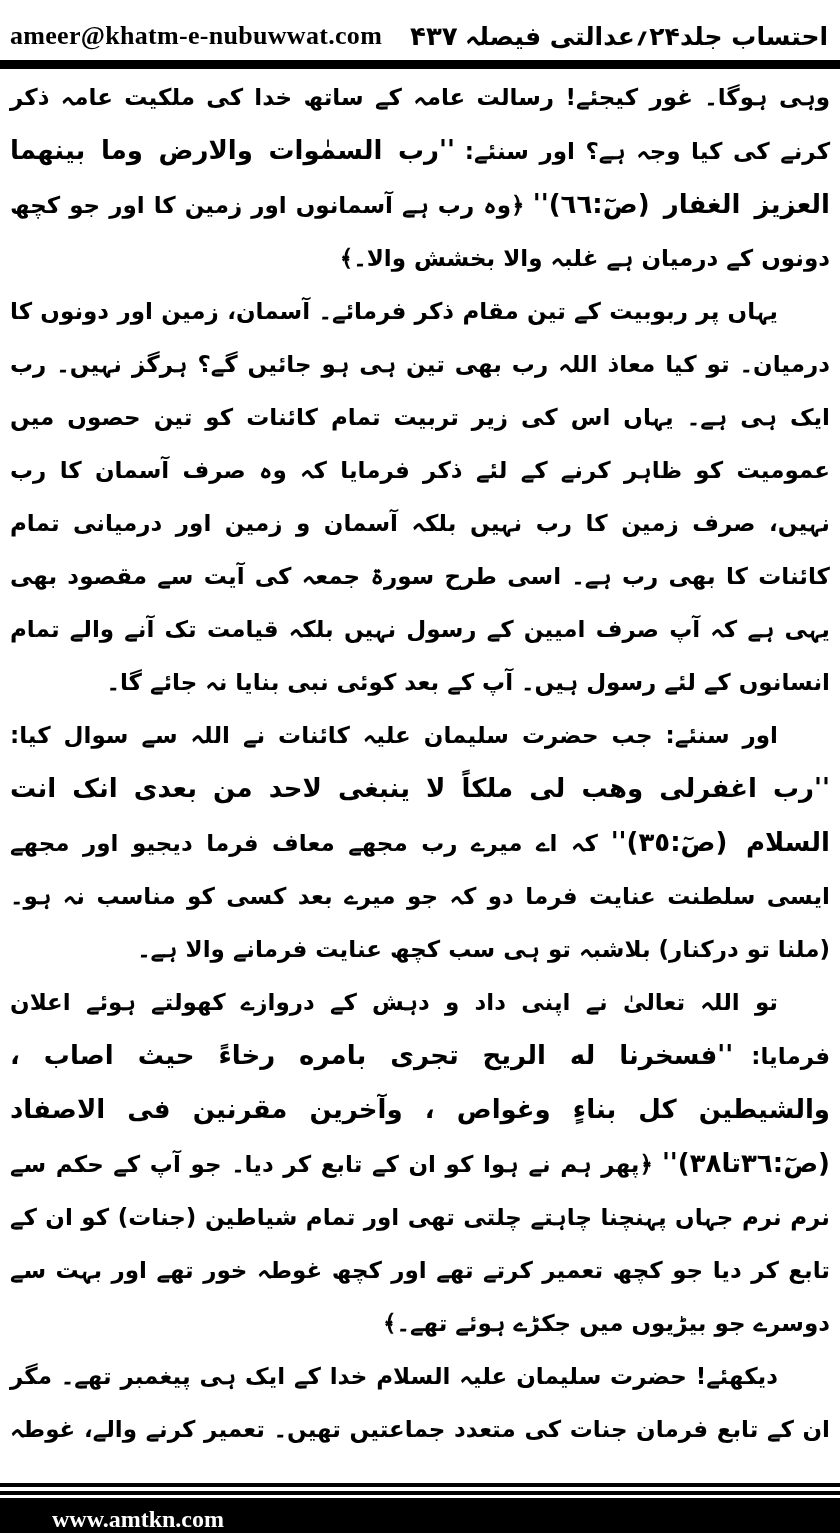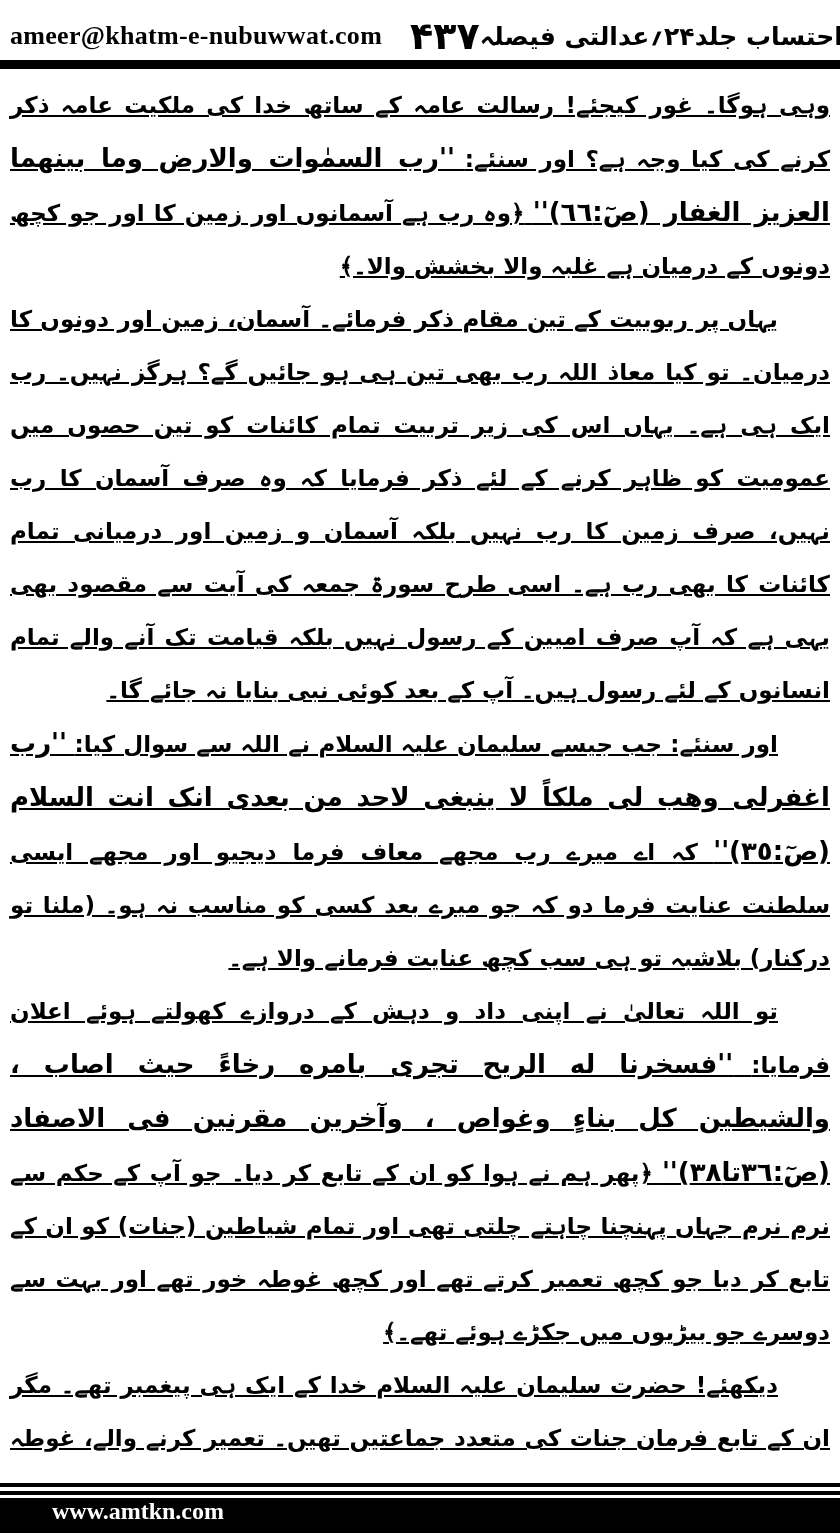--- a/index.html
+++ b/index.html
@@ -23,21 +23,21 @@
     text-align: center;
   }
   .email {
     font-family: "Liberation Serif", serif;
     font-weight: bold;
     font-size: 26px;
     letter-spacing: 0.3px;
     white-space: nowrap;
   }
   .pageno {
-    font-size: 38px;
+    font-size: 26px;
     font-weight: bold;
     margin-left: 28px;
     line-height: 1;
     direction: rtl;
   }
   .spacer { flex: 1 1 auto; }
   .title {
     direction: rtl;
     font-size: 25px;
     font-weight: bold;
@@ -45,27 +45,26 @@
   }
   .bar {
     height: 9px;
     background: #000000;
     margin: 2px 0 0 0;
   }
   
   .bodytext {
     direction: rtl;
     text-align: justify;
-    padding: 10px 10px 0 10px;
+    padding: 2px 10px 0 10px;
     font-size: 23px;
     line-height: 53px;
     height: 1386px;
     overflow: hidden;
     box-sizing: border-box;
-    text-decoration: underline;
   }
   .para { margin: 0; padding: 0; }
   .para.indent { text-indent: 52px; }
   .urdu { font-weight: bold; }
   .arabic {
     font-weight: bold;
     font-size: 26px;
     word-spacing: 4px;
   }
   
@@ -78,21 +77,21 @@
     border-bottom: 4px solid #000000;
     height: 4px;
     box-sizing: content-box;
     margin-bottom: 3px;
   }
   .linkbar {
     background: #000000;
     color: #ffffff;
     height: 35px;
     display: flex;
-    align-items: flex-start;
+    align-items: flex-end;
     justify-content: space-between;
     padding: 0 52px;
     font-family: "Liberation Serif", serif;
     font-weight: bold;
     font-size: 24px;
     direction: ltr;
   }
 </style>
 </head>
 <body>
@@ -111,21 +110,21 @@
   <div class="bodytext" lang="ur">
     <p class="para">
       <span class="urdu">وہی ہوگا۔ غور کیجئے! رسالت عامہ کے ساتھ خدا کی ملکیت عامہ ذکر کرنے کی کیا وجہ ہے؟ اور سنئے:</span>
       <span class="arabic">''رب السمٰوات والارض وما بينهما العزيز الغفار (صٓ:٦٦)''</span>
       <span class="urdu">﴿وہ رب ہے آسمانوں اور زمین کا اور جو کچھ دونوں کے درمیان ہے غلبہ والا بخشش والا۔﴾</span>
     </p>
     <p class="para indent">
       <span class="urdu">یہاں پر ربوبیت کے تین مقام ذکر فرمائے۔ آسمان، زمین اور دونوں کا درمیان۔ تو کیا معاذ اللہ رب بھی تین ہی ہو جائیں گے؟ ہرگز نہیں۔ رب ایک ہی ہے۔ یہاں اس کی زیر تربیت تمام کائنات کو تین حصوں میں عمومیت کو ظاہر کرنے کے لئے ذکر فرمایا کہ وہ صرف آسمان کا رب نہیں، صرف زمین کا رب نہیں بلکہ آسمان و زمین اور درمیانی تمام کائنات کا بھی رب ہے۔ اسی طرح سورۃ جمعہ کی آیت سے مقصود بھی یہی ہے کہ آپ صرف امیین کے رسول نہیں بلکہ قیامت تک آنے والے تمام انسانوں کے لئے رسول ہیں۔ آپ کے بعد کوئی نبی بنایا نہ جائے گا۔</span>
     </p>
     <p class="para indent">
-      <span class="urdu">اور سنئے: جب جیسے سلیمان علیہ السلام نے اللہ سے سوال کیا:</span>
+      <span class="urdu">اور سنئے: جب حضرت سلیمان علیہ کائنات نے اللہ سے سوال کیا:</span>
       <span class="arabic">''رب اغفرلی وهب لی ملکاً لا ينبغی لاحد من بعدی انک انت السلام (صٓ:٣٥)''</span>
       <span class="urdu">کہ اے میرے رب مجھے معاف فرما دیجیو اور مجھے ایسی سلطنت عنایت فرما دو کہ جو میرے بعد کسی کو مناسب نہ ہو۔ (ملنا تو درکنار) بلاشبہ تو ہی سب کچھ عنایت فرمانے والا ہے۔</span>
     </p>
     <p class="para indent">
       <span class="urdu">تو اللہ تعالیٰ نے اپنی داد و دہش کے دروازے کھولتے ہوئے اعلان فرمایا:</span>
       <span class="arabic">''فسخرنا له الريح تجری بامره رخاءً حيث اصاب ، والشيطين کل بناءٍ وغواص ، وآخرين مقرنين فی الاصفاد (صٓ:٣٦تا٣٨)''</span>
       <span class="urdu">﴿پھر ہم نے ہوا کو ان کے تابع کر دیا۔ جو آپ کے حکم سے نرم نرم جہاں پہنچنا چاہتے چلتی تھی اور تمام شیاطین (جنات) کو ان کے تابع کر دیا جو کچھ تعمیر کرتے تھے اور کچھ غوطہ خور تھے اور بہت سے دوسرے جو بیڑیوں میں جکڑے ہوئے تھے۔﴾</span>
     </p>
     <p class="para indent">
       <span class="urdu">دیکھئے! حضرت سلیمان علیہ السلام خدا کے ایک ہی پیغمبر تھے۔ مگر ان کے تابع فرمان جنات کی متعدد جماعتیں تھیں۔ تعمیر کرنے والے، غوطہ خور اور آخرین مقرنین۔ تو کیا ان متعدد جماعتوں کے ذکر سے حضرت سلیمان علیہ السلام کا بھی تعدد (بطور ظل و بروز) تسلیم کر لو گے؟ یہاں بھی آپ کے تابعداروں میں آخرین کا لفظ موجود ہے۔ پھر وہاں منہم تھا۔ یہاں وہ بھی نہیں۔ یہاں تو حسب قاعدہ شما کئی بروز مانے جا سکتے ہیں۔ مگر تم یہاں ایک بھی نہ مانو گے۔ تو جیسے یہاں متبوع ایک ہی ہے۔ صرف تابعین کے مختلف طبقے بعض وجوہ سے بیان ہوئے۔ اسی طرح آیات جمعہ میں بھی متبوع ایک ہی ہے۔ مگر تابعین کو بصورت امیین اور آخرین منہم بوجوہ بیان فرمایا۔</span>

